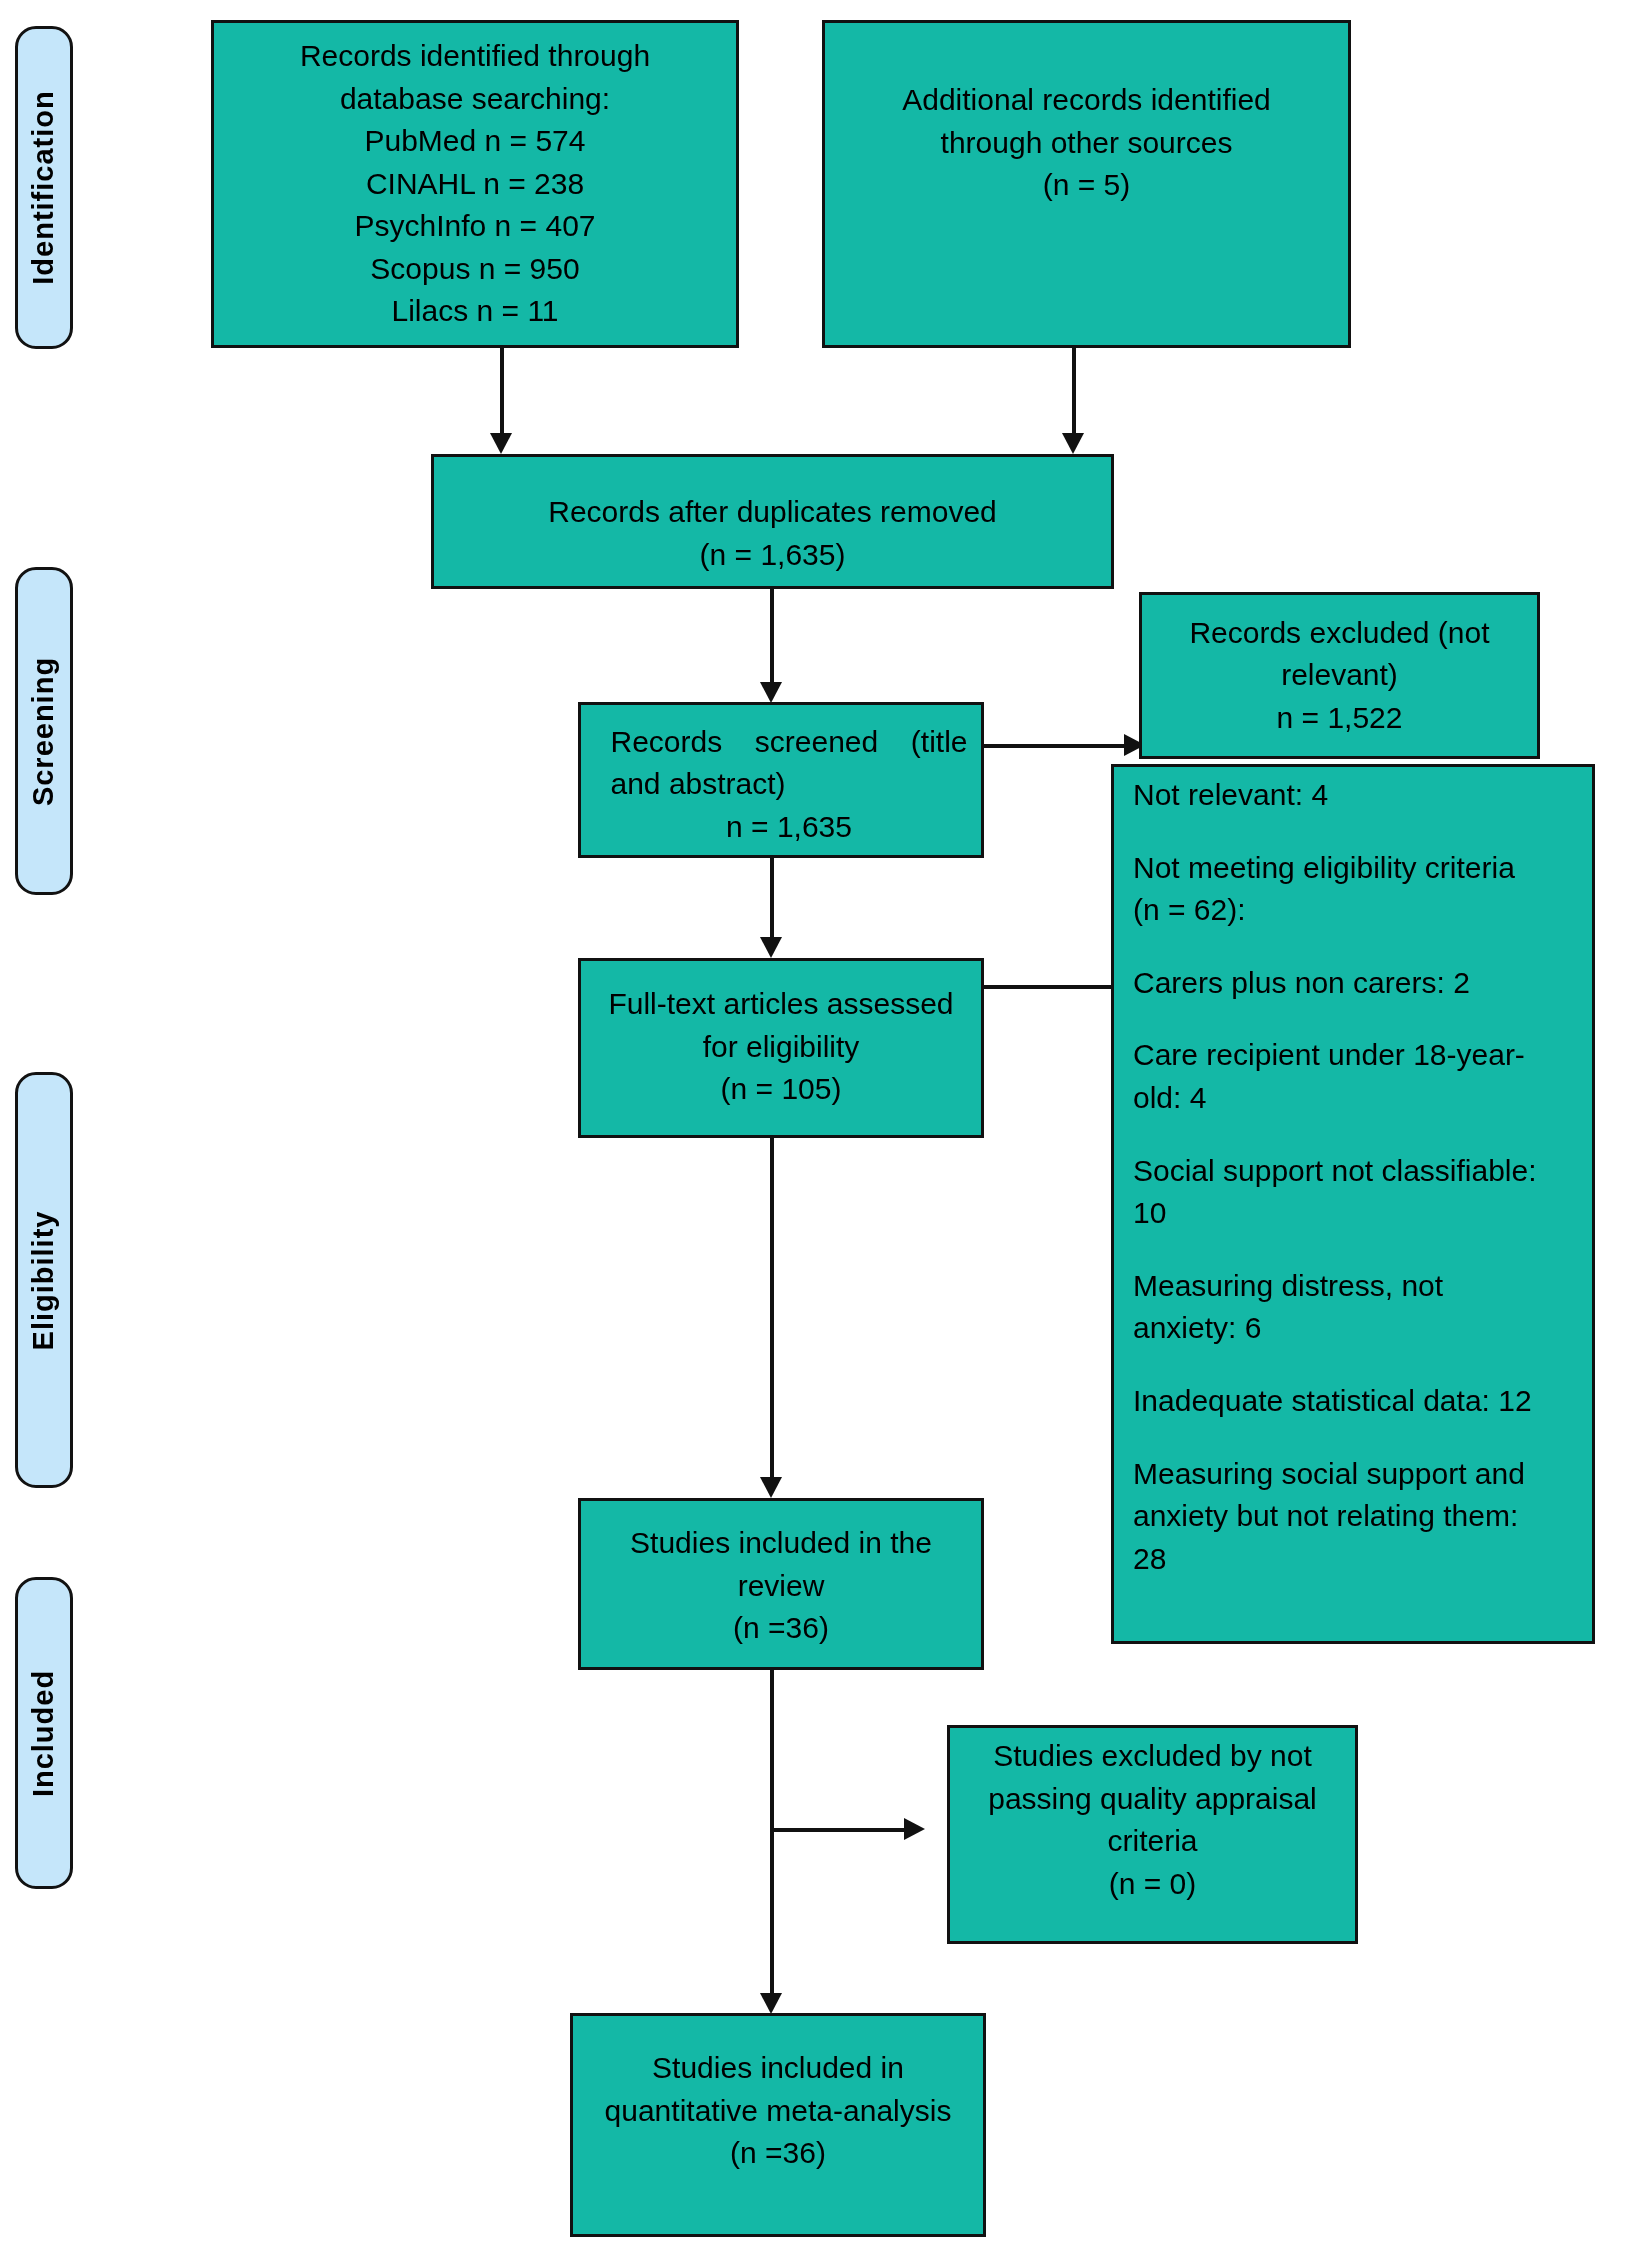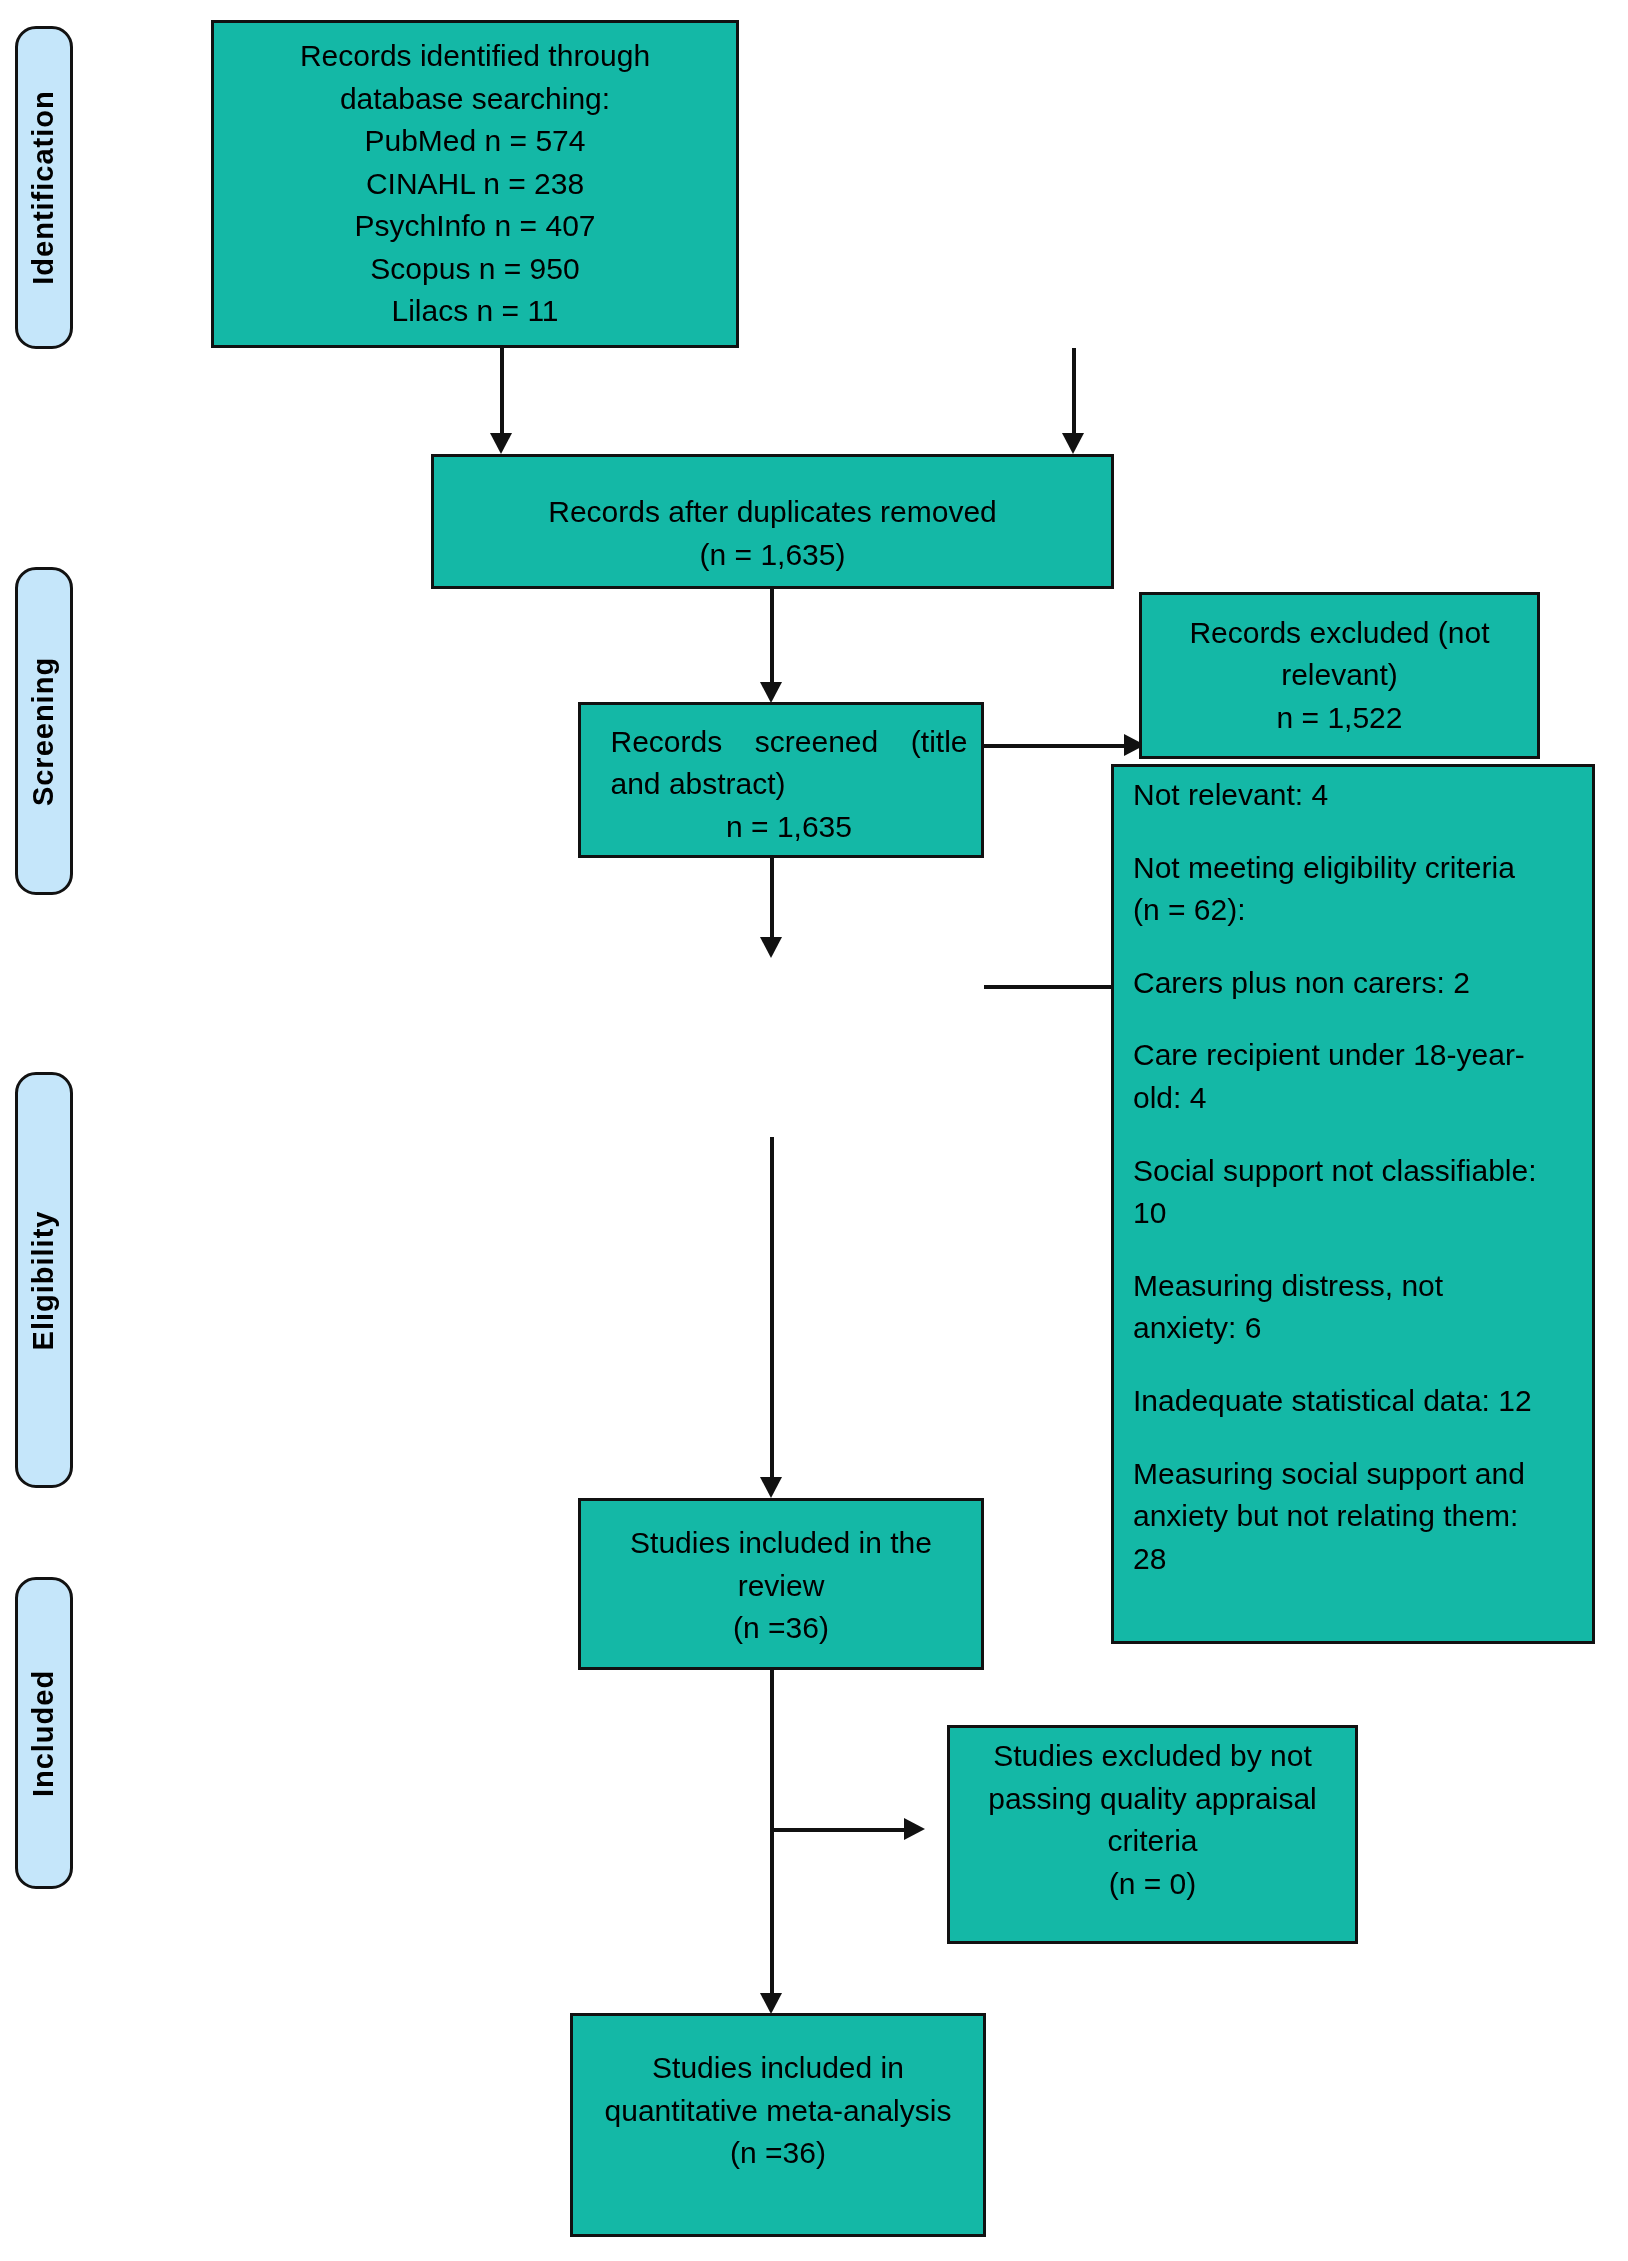--- a/index.html
+++ b/index.html
@@ -129,20 +129,25 @@
   <div class="flow-box" style="left:211px; top:20px; width:528px; height:328px;">
     <div class="line">Records identified through</div>
     <div class="line">database searching:</div>
     <div class="line">PubMed n = 574</div>
     <div class="line">CINAHL n = 238</div>
     <div class="line">PsychInfo n = 407</div>
     <div class="line">Scopus n = 950</div>
     <div class="line">Lilacs n = 11</div>
   </div>
 
+  <div class="flow-box top-align" style="left:822px; top:20px; width:529px; height:328px; padding-top:56px;">
+    <div class="line">Additional records identified</div>
+    <div class="line">through other sources</div>
+    <div class="line">(n = 5)</div>
+  </div>
 
   <div class="vline" style="left:500px; top:348px; height:88px;"></div>
   <div class="arrow-down" style="left:490px; top:433px;"></div>
 
   <div class="vline" style="left:1072px; top:348px; height:88px;"></div>
   <div class="arrow-down" style="left:1062px; top:433px;"></div>
 
   <div class="flow-box" style="left:431px; top:454px; width:683px; height:135px; padding-top:11.4px; justify-content:flex-end;">
     <div class="line">Records after duplicates removed</div>
     <div class="line">(n = 1,635)</div>
@@ -162,20 +167,25 @@
 
   <div class="flow-box top-align" style="left:1139px; top:592px; width:401px; height:167px; padding-top:16.7px;">
     <div class="line">Records excluded (not</div>
     <div class="line">relevant)</div>
     <div class="line">n = 1,522</div>
   </div>
 
   <div class="vline" style="left:770px; top:858px; height:83px;"></div>
   <div class="arrow-down" style="left:760px; top:937px;"></div>
 
+  <div class="flow-box top-align" style="left:578px; top:958px; width:406px; height:180px; padding-top:22px;">
+    <div class="line">Full-text articles assessed</div>
+    <div class="line">for eligibility</div>
+    <div class="line">(n = 105)</div>
+  </div>
 
   <div class="hline" style="left:984px; top:985px; width:143px;"></div>
   <div class="arrow-right" style="left:1124px; top:975px;"></div>
 
   <div class="flow-box left top-align" style="left:1111px; top:764px; width:484px; height:880px; padding:7px 19px;">
     <div class="line">Not relevant: 4</div>
     <div class="spacer-line"></div>
     <div class="line">Not meeting eligibility criteria</div>
     <div class="line">(n = 62):</div>
     <div class="spacer-line"></div>

